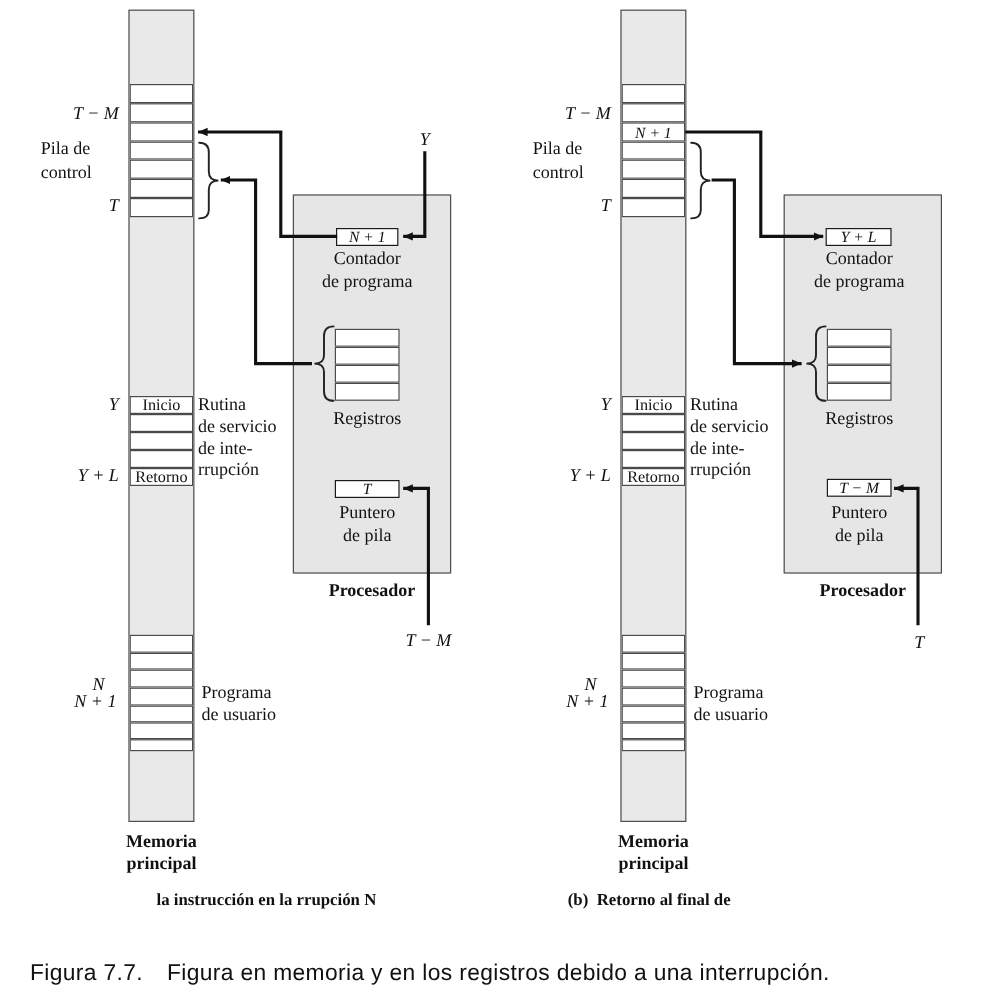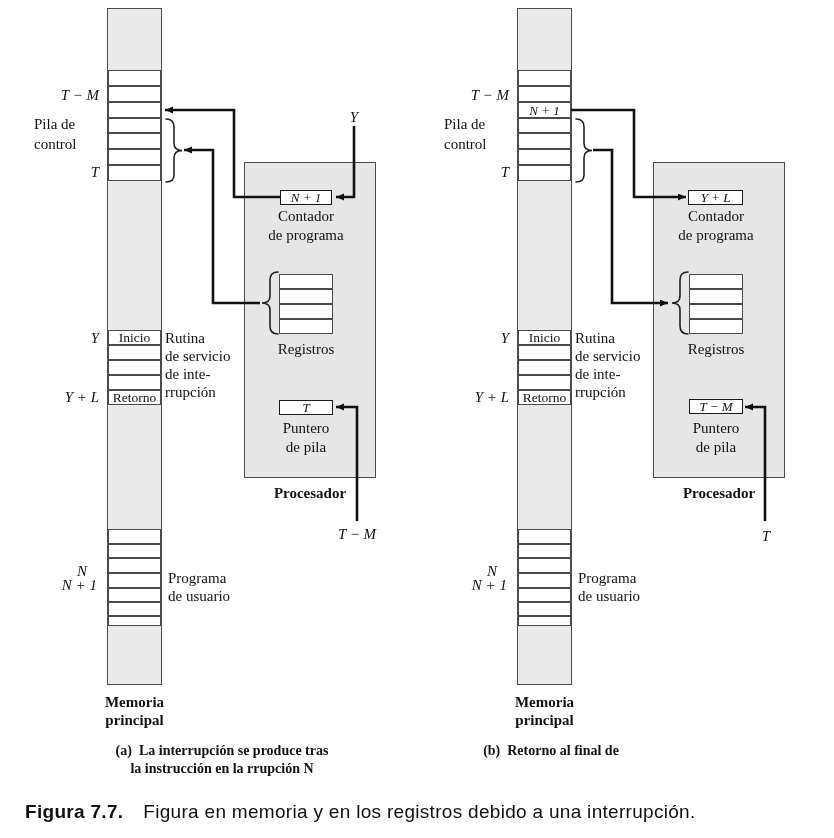--- a/index.html
+++ b/index.html
@@ -16,21 +16,21 @@
   .lbl{position:absolute;font-size:15px;line-height:18px;}
   .var{font-style:italic;}
   .ra{text-align:right;}
   .ctr{text-align:center;}
   .bold{font-weight:bold;}
   .lh20{line-height:20px;}
   .lh19{line-height:19px;}
   .cap{position:absolute;font-size:14px;line-height:17.5px;font-weight:bold;text-align:center;}
   #fig-caption{position:absolute;left:25px;top:801px;font-family:"Liberation Sans",sans-serif;
                font-size:19px;line-height:21px;letter-spacing:0.3px;white-space:nowrap;}
-  #fig-caption .figlbl{font-weight:bold;margin-right:20px;}
+  #fig-caption .figlbl{font-weight:normal;margin-right:20px;}
   svg.overlay{position:absolute;left:0;top:0;pointer-events:none;}
 </style>
 </head>
 <body>
 
 <div id="page">
 
   <div class="col" style="left:107px;top:8px;width:55px;height:677px;"></div>
 
   <div class="cell" style="left:108px;top:70px;width:53px;height:16px;"></div>
@@ -102,21 +102,20 @@
   </div>
   <div class="lbl ctr lh19" style="left:256px;top:419px;width:100px;">
     <div>Puntero</div>
     <div>de pila</div>
   </div>
   <div class="lbl ctr bold" style="left:255px;top:484px;width:110px;">Procesador</div>
   <div class="lbl ctr var" style="left:334px;top:108px;width:40px;">Y</div>
   <div class="lbl ctr var" style="left:322px;top:525px;width:70px;">T − M</div>
 
   <div class="cap" style="left:93px;top:742px;width:258px;">
-    <div>(a)&nbsp;&nbsp;La interrupción se produce tras</div>
     <div>la instrucción en la rrupción N</div>
   </div>
 
   <div class="col" style="left:517px;top:8px;width:55px;height:677px;"></div>
   <div class="cell" style="left:518px;top:70px;width:53px;height:16px;"></div>
   <div class="cell" style="left:518px;top:86px;width:53px;height:16px;"></div>
   <div class="cell txt" style="left:518px;top:102px;width:53px;height:16px;font-style:italic;font-size:13px;">
     <span>N + 1</span>
   </div>
   <div class="cell" style="left:518px;top:118px;width:53px;height:15px;"></div>
@@ -181,21 +180,21 @@
   <div class="valbox" style="left:689px;top:399px;width:54px;height:15px;">
     <span>T − M</span>
   </div>
   <div class="lbl ctr lh19" style="left:666px;top:419px;width:100px;">
     <div>Puntero</div>
     <div>de pila</div>
   </div>
   <div class="lbl ctr bold" style="left:664px;top:484px;width:110px;">Procesador</div>
   <div class="lbl ctr var" style="left:744px;top:527px;width:44px;">T</div>
 
-  <div class="cap" style="left:440px;top:742px;width:222px;">
+  <div class="cap" style="left:430px;top:742px;width:222px;">
     <div>(b)&nbsp;&nbsp;Retorno al final de</div>
   </div>
 
   <div id="fig-caption">
     <span class="figlbl">Figura 7.7.</span><span>Figura en memoria y en los registros debido a una interrupción.</span>
   </div>
 
   <svg class="overlay" width="834" height="838" viewBox="0 0 834 838">
     <defs>
       <marker id="ah" markerUnits="userSpaceOnUse" markerWidth="10" markerHeight="9" refX="8" refY="3.5" orient="auto">

